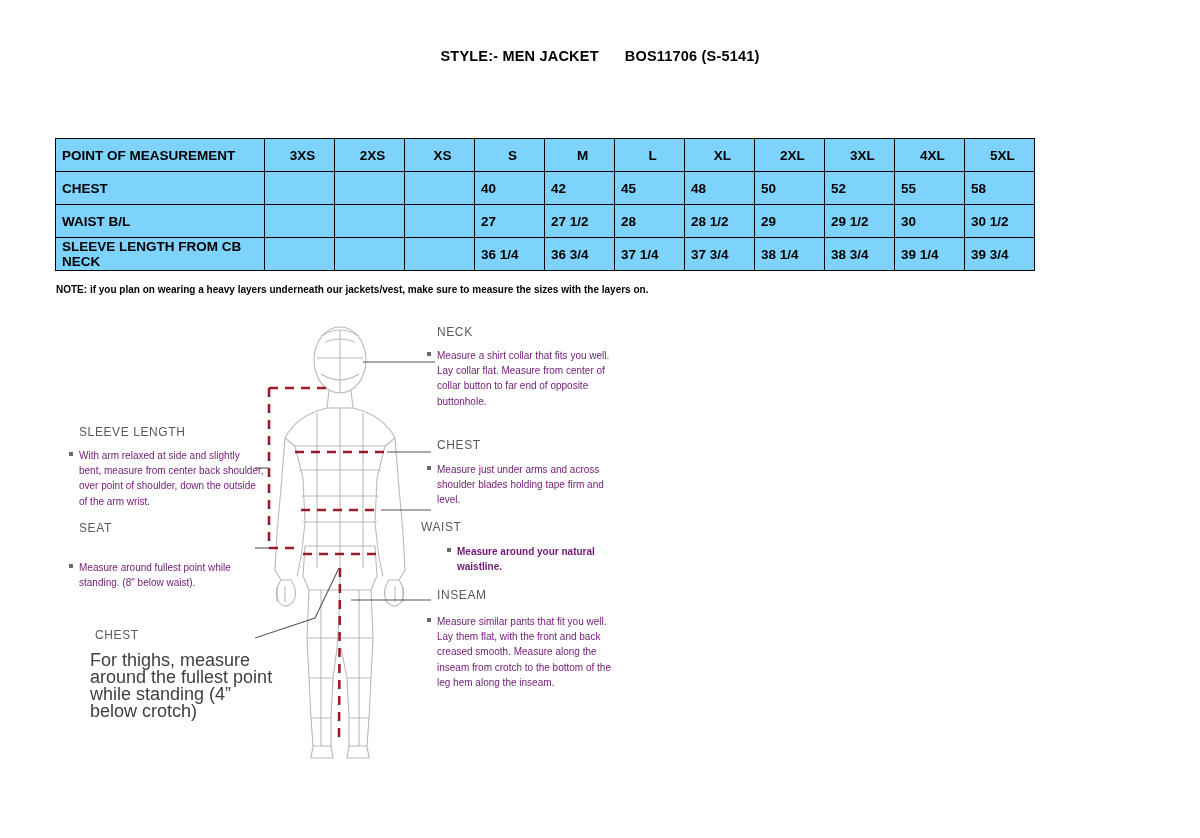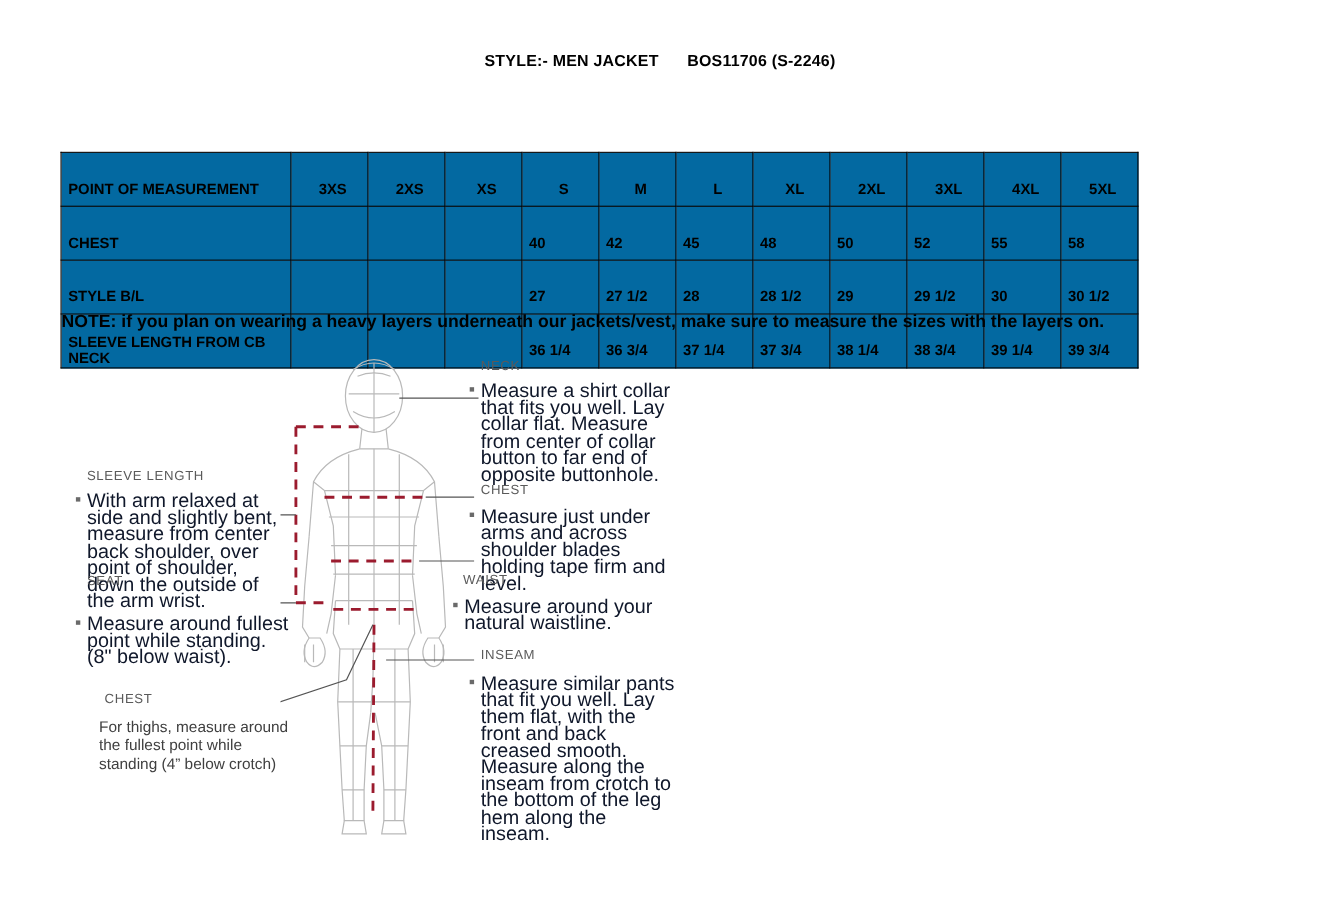--- a/index.html
+++ b/index.html
@@ -42,45 +42,45 @@
   table.size-table {
     border-collapse: collapse;
     width: 980px;
     table-layout: fixed;
   }
   table.size-table td, table.size-table th {
     border: 1px solid #000000;
     font-size: 13.5px;
     font-weight: bold;
     height: 32px;
-    padding: 16px 0 0 6px;
+    padding: 0 0 0 6px;
     text-align: left;
     vertical-align: middle;
-    background: #0369a1;
+    background: #7dd3fc;
     color: #000;
   }
   table.size-table th {
     text-align: center;
   }
   table.size-table th.pom-head {
     text-align: left;
   }
   table.size-table td.label-cell {
     width: 282px;
   }
   table.size-table .sz {
     width: 63px;
   }
 
   
   .note {
     position: absolute;
     top: 284px;
     left: 56px;
-    font-size: 16px;
+    font-size: 10px;
     font-weight: bold;
   }
 
   
   .diagram {
     position: absolute;
     top: 318px;
     left: 0;
     width: 1200px;
     height: 470px;
@@ -95,56 +95,56 @@
     position: absolute;
     font-family: "Liberation Sans", sans-serif;
     font-size: 12px;
     color: #5a5a5a;
     letter-spacing: 0.6px;
     font-weight: normal;
   }
   .cal-body {
     position: absolute;
     font-family: "Liberation Sans", sans-serif;
-    font-size: 18px;
+    font-size: 10px;
     line-height: 15.2px;
-    color: #0f172a;
+    color: #701a75;
   }
   .cal-body .bullet {
     position: absolute;
     left: -10px;
     top: 4px;
     width: 4px;
     height: 4px;
     background: #6a6a6a;
   }
 
   
   .b-neck-h   { left: 437px; top: 7px; }
   .b-neck-t   { left: 437px; top: 30px; width: 185px; }
   .b-chest-h  { left: 437px; top: 120px; }
   .b-chest-t  { left: 437px; top: 144px; width: 190px; }
   .b-waist-h  { left: 421px; top: 202px; }
-  .b-waist-t  { left: 422px; top: 226px; width: 180px; }
+  .b-waist-t  { left: 457px; top: 226px; width: 180px; font-weight: bold; }
   .b-inseam-h { left: 437px; top: 270px; }
   .b-inseam-t { left: 437px; top: 296px; width: 180px; }
 
   
   .b-sleeve-h { left: 79px; top: 107px; }
   .b-sleeve-t { left: 79px; top: 130px; width: 185px; }
   .b-seat-h   { left: 79px; top: 203px; }
   .b-seat-t   { left: 79px; top: 242px; width: 185px; }
   .b-thigh-h  { left: 95px; top: 310px; }
-  .b-thigh-t  { left: 90px; top: 334px; width: 185px; font-size: 14px; line-height: 17px; color: #3f3f3f; }
+  .b-thigh-t  { left: 90px; top: 334px; width: 185px; font-size: 18px; line-height: 17px; color: #3f3f3f; }
 </style>
 </head>
 <body>
 
 <div class="doc-title">
-  <span>STYLE:-  MEN JACKET</span><span class="gap"></span><span>BOS11706 (S-2246)</span>
+  <span>STYLE:-  MEN JACKET</span><span class="gap"></span><span>BOS11706 (S-5141)</span>
 </div>
 
 <div class="size-table-wrap">
   <table class="size-table">
     <thead>
       <tr>
         <th class="pom-head label-cell">POINT OF MEASUREMENT</th>
         <th class="sz">3XS</th>
         <th class="sz">2XS</th>
         <th class="sz">XS</th>
@@ -167,21 +167,21 @@
         <td class="sz">40</td>
         <td class="sz">42</td>
         <td class="sz">45</td>
         <td class="sz">48</td>
         <td class="sz">50</td>
         <td class="sz">52</td>
         <td class="sz">55</td>
         <td class="sz">58</td>
       </tr>
       <tr>
-        <td class="label-cell">STYLE B/L</td>
+        <td class="label-cell">WAIST B/L</td>
         <td class="sz"></td>
         <td class="sz"></td>
         <td class="sz"></td>
         <td class="sz">27</td>
         <td class="sz">27 1/2</td>
         <td class="sz">28</td>
         <td class="sz">28 1/2</td>
         <td class="sz">29</td>
         <td class="sz">29 1/2</td>
         <td class="sz">30</td>

